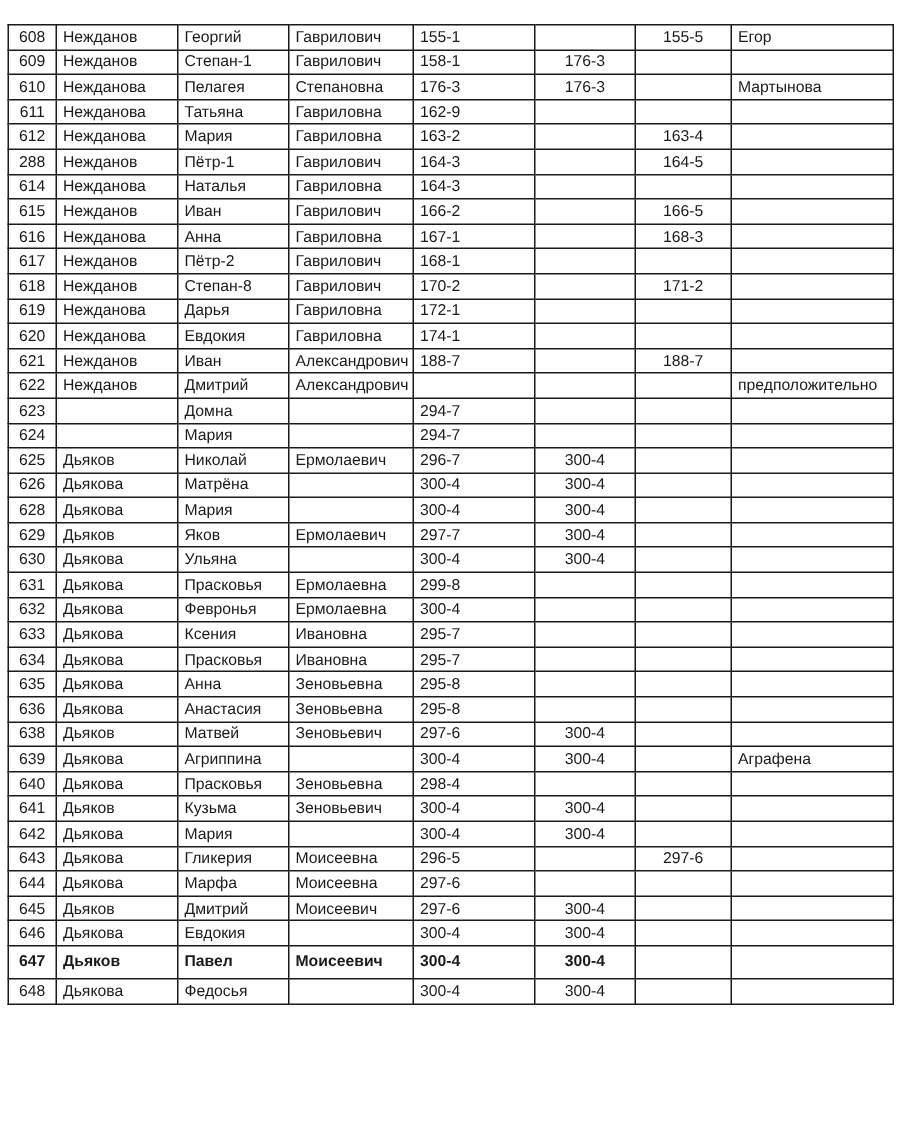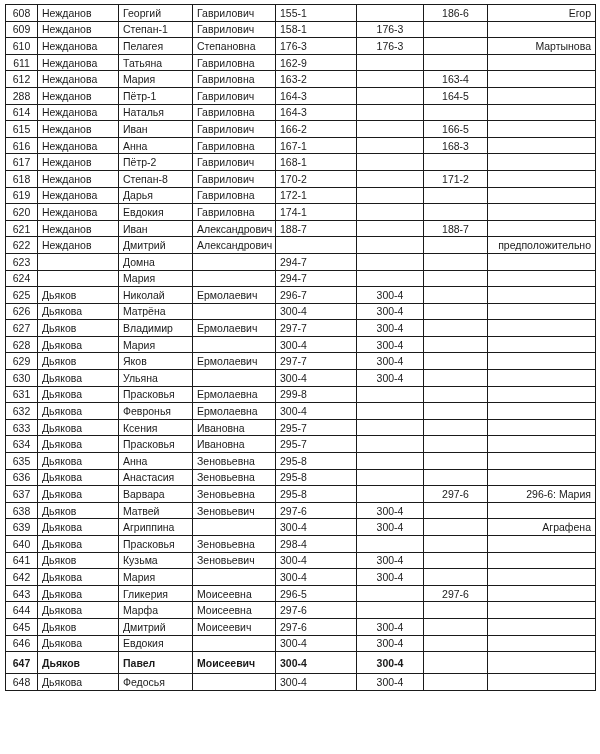--- a/index.html
+++ b/index.html
@@ -1,40 +1,40 @@
 <!DOCTYPE html>
 <html><head>
 <meta charset="utf-8">
 <style>
   html, body { margin: 0; padding: 0; background: #ffffff; }
   body { width: 600px; height: 754px; overflow: hidden; position: relative; }
   table.records {
     position: absolute;
     left: 5px;
-    top: 4px;
+    top: 16px;
     border-collapse: collapse;
     table-layout: fixed;
     width: 590px;
     font-family: "Liberation Sans", "DejaVu Sans", sans-serif;
     font-size: 10.5px;
     color: #1a1a1a;
   }
   table.records td {
     border: 1.5px solid #1a1a1a;
     padding: 0 4px;
     height: 15.6px;
     line-height: 14px;
     white-space: nowrap;
     overflow: hidden;
   }
   table.records tr.tall td { height: 21px; font-weight: bold; }
   td.c-num { text-align: center; padding: 0 2px; }
   td.c-ref1 { padding-left: 14px; }
   td.c-ref2, td.c-ref3 { text-align: center; }
-  td.c-note { text-align: right; }
+  td.c-note { text-align: left; }
 </style>
 </head>
 <body>
 
 <table class="records">
   <colgroup>
     <col style="width:32px">
     <col style="width:81px">
     <col style="width:74px">
     <col style="width:83px">
@@ -44,21 +44,21 @@
     <col style="width:108px">
   </colgroup>
   <tbody id="records-body">
       <tr>
         <td class="c-num">608</td>
         <td class="c-surname">Нежданов</td>
         <td class="c-name">Георгий</td>
         <td class="c-patronymic">Гаврилович</td>
         <td class="c-ref1">155-1</td>
         <td class="c-ref2"></td>
-        <td class="c-ref3">186-6</td>
+        <td class="c-ref3">155-5</td>
         <td class="c-note">Егор</td>
       </tr>
       <tr>
         <td class="c-num">609</td>
         <td class="c-surname">Нежданов</td>
         <td class="c-name">Степан-1</td>
         <td class="c-patronymic">Гаврилович</td>
         <td class="c-ref1">158-1</td>
         <td class="c-ref2">176-3</td>
         <td class="c-ref3"></td>
@@ -228,30 +228,20 @@
         <td class="c-num">626</td>
         <td class="c-surname">Дьякова</td>
         <td class="c-name">Матрёна</td>
         <td class="c-patronymic"></td>
         <td class="c-ref1">300-4</td>
         <td class="c-ref2">300-4</td>
         <td class="c-ref3"></td>
         <td class="c-note"></td>
       </tr>
       <tr>
-        <td class="c-num">627</td>
-        <td class="c-surname">Дьяков</td>
-        <td class="c-name">Владимир</td>
-        <td class="c-patronymic">Ермолаевич</td>
-        <td class="c-ref1">297-7</td>
-        <td class="c-ref2">300-4</td>
-        <td class="c-ref3"></td>
-        <td class="c-note"></td>
-      </tr>
-      <tr>
         <td class="c-num">628</td>
         <td class="c-surname">Дьякова</td>
         <td class="c-name">Мария</td>
         <td class="c-patronymic"></td>
         <td class="c-ref1">300-4</td>
         <td class="c-ref2">300-4</td>
         <td class="c-ref3"></td>
         <td class="c-note"></td>
       </tr>
       <tr>
@@ -326,30 +316,20 @@
       </tr>
       <tr>
         <td class="c-num">636</td>
         <td class="c-surname">Дьякова</td>
         <td class="c-name">Анастасия</td>
         <td class="c-patronymic">Зеновьевна</td>
         <td class="c-ref1">295-8</td>
         <td class="c-ref2"></td>
         <td class="c-ref3"></td>
         <td class="c-note"></td>
-      </tr>
-      <tr>
-        <td class="c-num">637</td>
-        <td class="c-surname">Дьякова</td>
-        <td class="c-name">Варвара</td>
-        <td class="c-patronymic">Зеновьевна</td>
-        <td class="c-ref1">295-8</td>
-        <td class="c-ref2"></td>
-        <td class="c-ref3">297-6</td>
-        <td class="c-note">296-6: Мария</td>
       </tr>
       <tr>
         <td class="c-num">638</td>
         <td class="c-surname">Дьяков</td>
         <td class="c-name">Матвей</td>
         <td class="c-patronymic">Зеновьевич</td>
         <td class="c-ref1">297-6</td>
         <td class="c-ref2">300-4</td>
         <td class="c-ref3"></td>
         <td class="c-note"></td>

